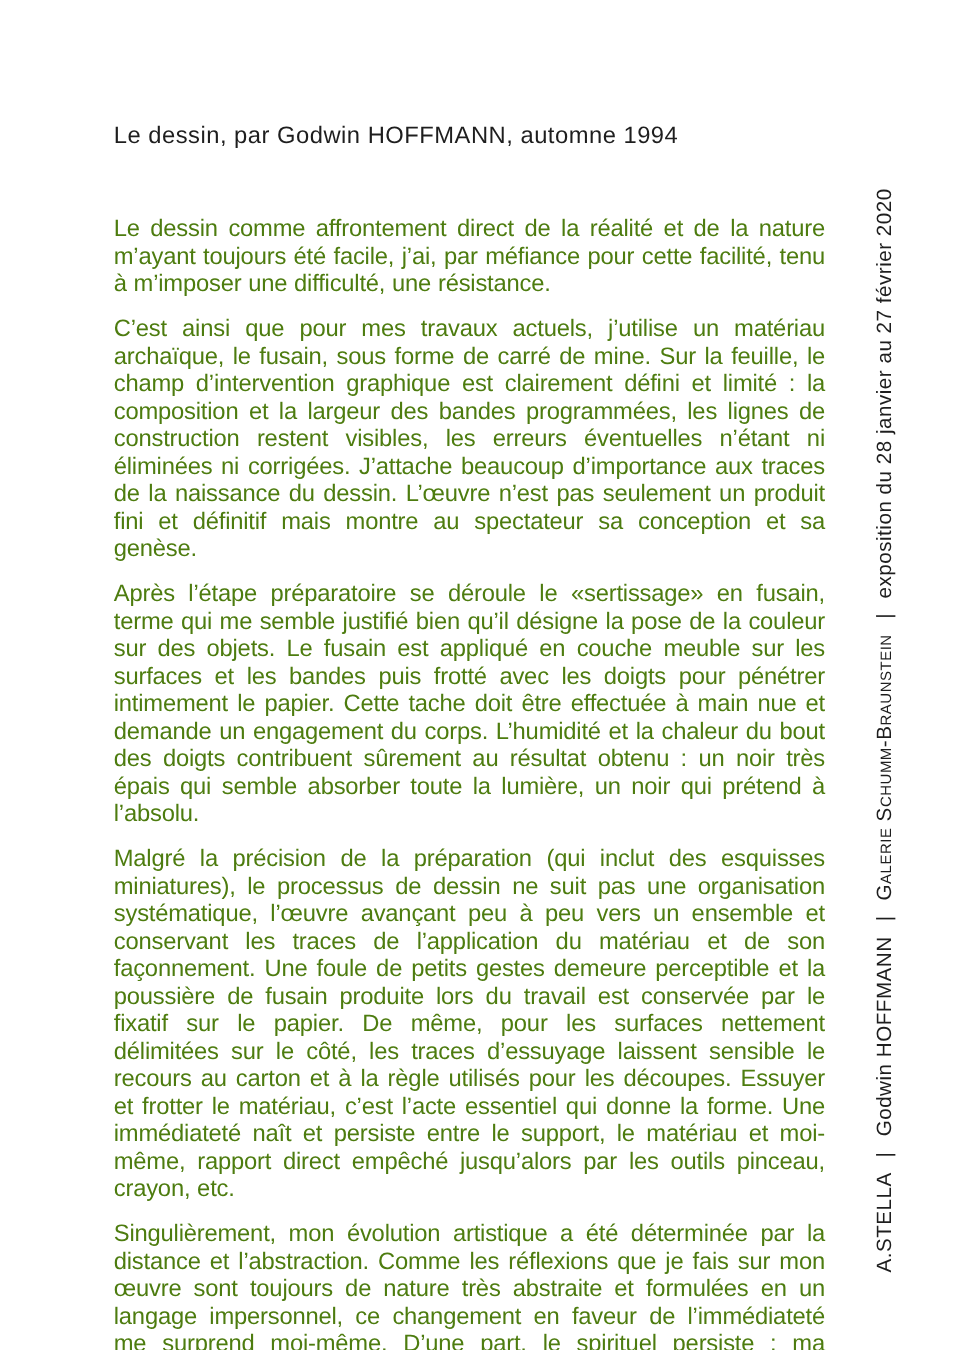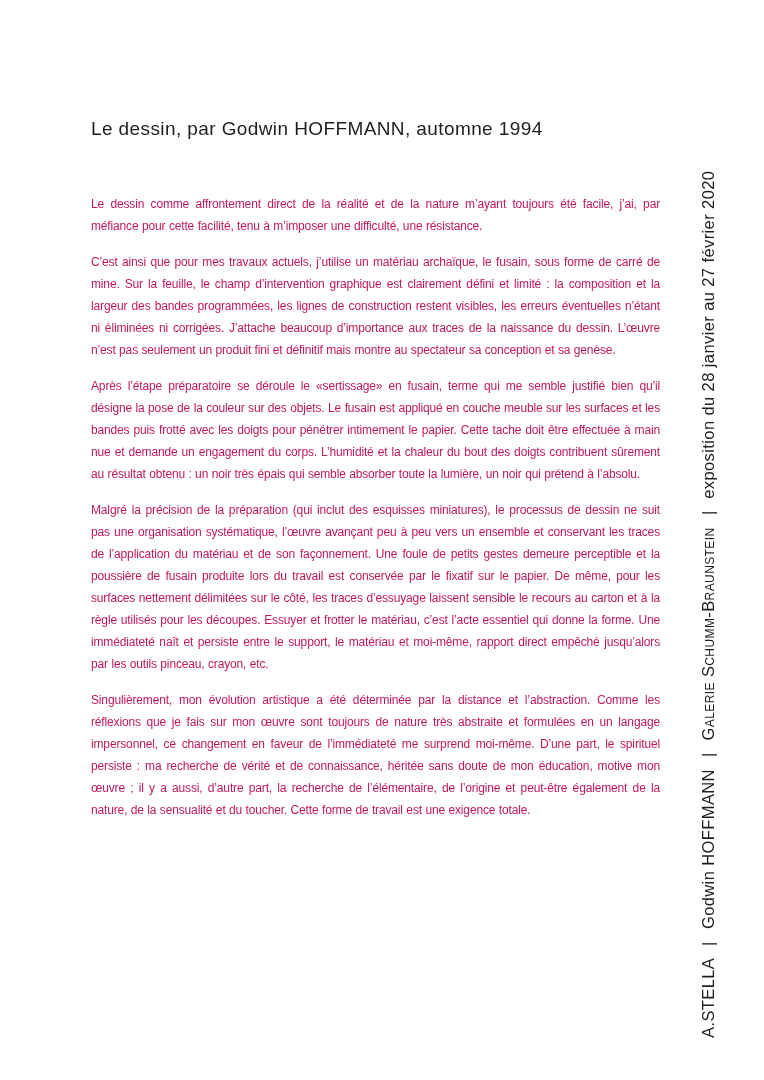--- a/index.html
+++ b/index.html
@@ -12,42 +12,41 @@
     height: 1080px;
     font-family: "Liberation Sans", sans-serif;
     color: #1e1e1e;
     overflow: hidden;
   }
   .document {
     position: relative;
     width: 764px;
     height: 1032px;
     background: #ffffff;
-    margin-top: 20px;
   }
   .text-column {
     position: absolute;
     left: 91px;
     top: 97px;
     width: 569px;
   }
   .doc-title {
     font-size: 19px;
     font-weight: 400;
     letter-spacing: 0.4px;
     color: #1e1e1e;
     margin: 0 0 52px 0;
     line-height: 24px;
   }
   .doc-paragraph {
-    font-size: 12px;
+    font-size: 19px;
     line-height: 22px;
     letter-spacing: -0.15px;
     text-align: justify;
-    color: #be185d;
+    color: #4d7c0f;
     margin: 0 0 14px 0;
     word-spacing: 0.3px;
   }
   .sidebar-vertical {
     position: absolute;
     top: 96px;
     right: 44px;
     height: 922px;
     writing-mode: vertical-rl;
     transform: rotate(180deg);

